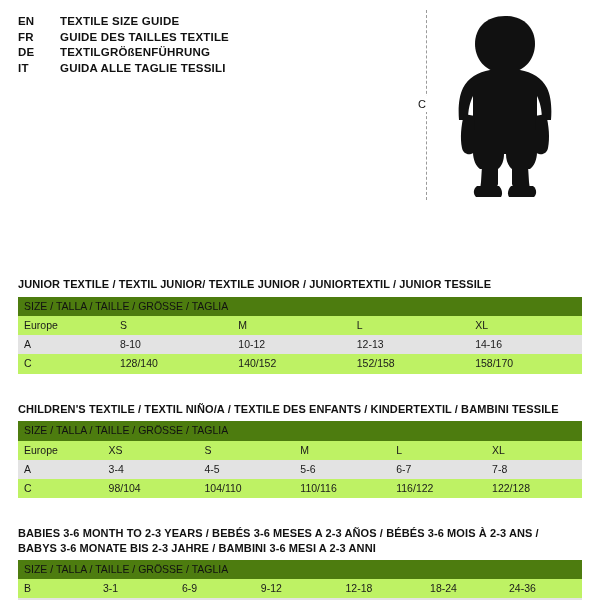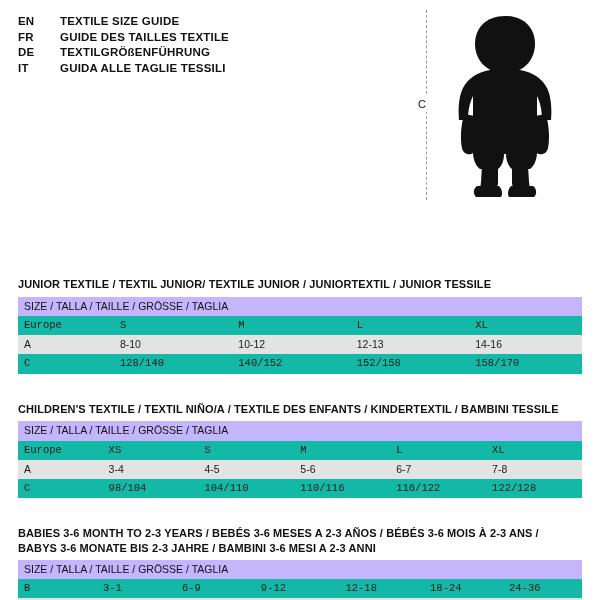--- a/index.html
+++ b/index.html
@@ -104,31 +104,30 @@
   table.size-table td {
     text-align: left;
     padding: 3px 0 3px 6px;
     font-weight: normal;
     color: #1a1a1a;
     line-height: 1.25;
     white-space: nowrap;
     overflow: hidden;
   }
   table.size-table thead th {
-    background: #c4b5fd;
+    background: #4d7c0f;
     font-weight: normal;
     color: #111;
     font-size: 10.5px;
   }
   table.size-table tbody tr.shaded td {
     background: #e3e3e3;
   }
   table.size-table tbody tr.plain td {
-    background: #14b8a6;
-    font-family: Liberation Mono, monospace;
+    background: #bef264;
   }
   .sec {
     margin-top: 28px;
   }
   .sec.first {
     margin-top: 9px;
   }
 </style>
 </head>
 <body>

